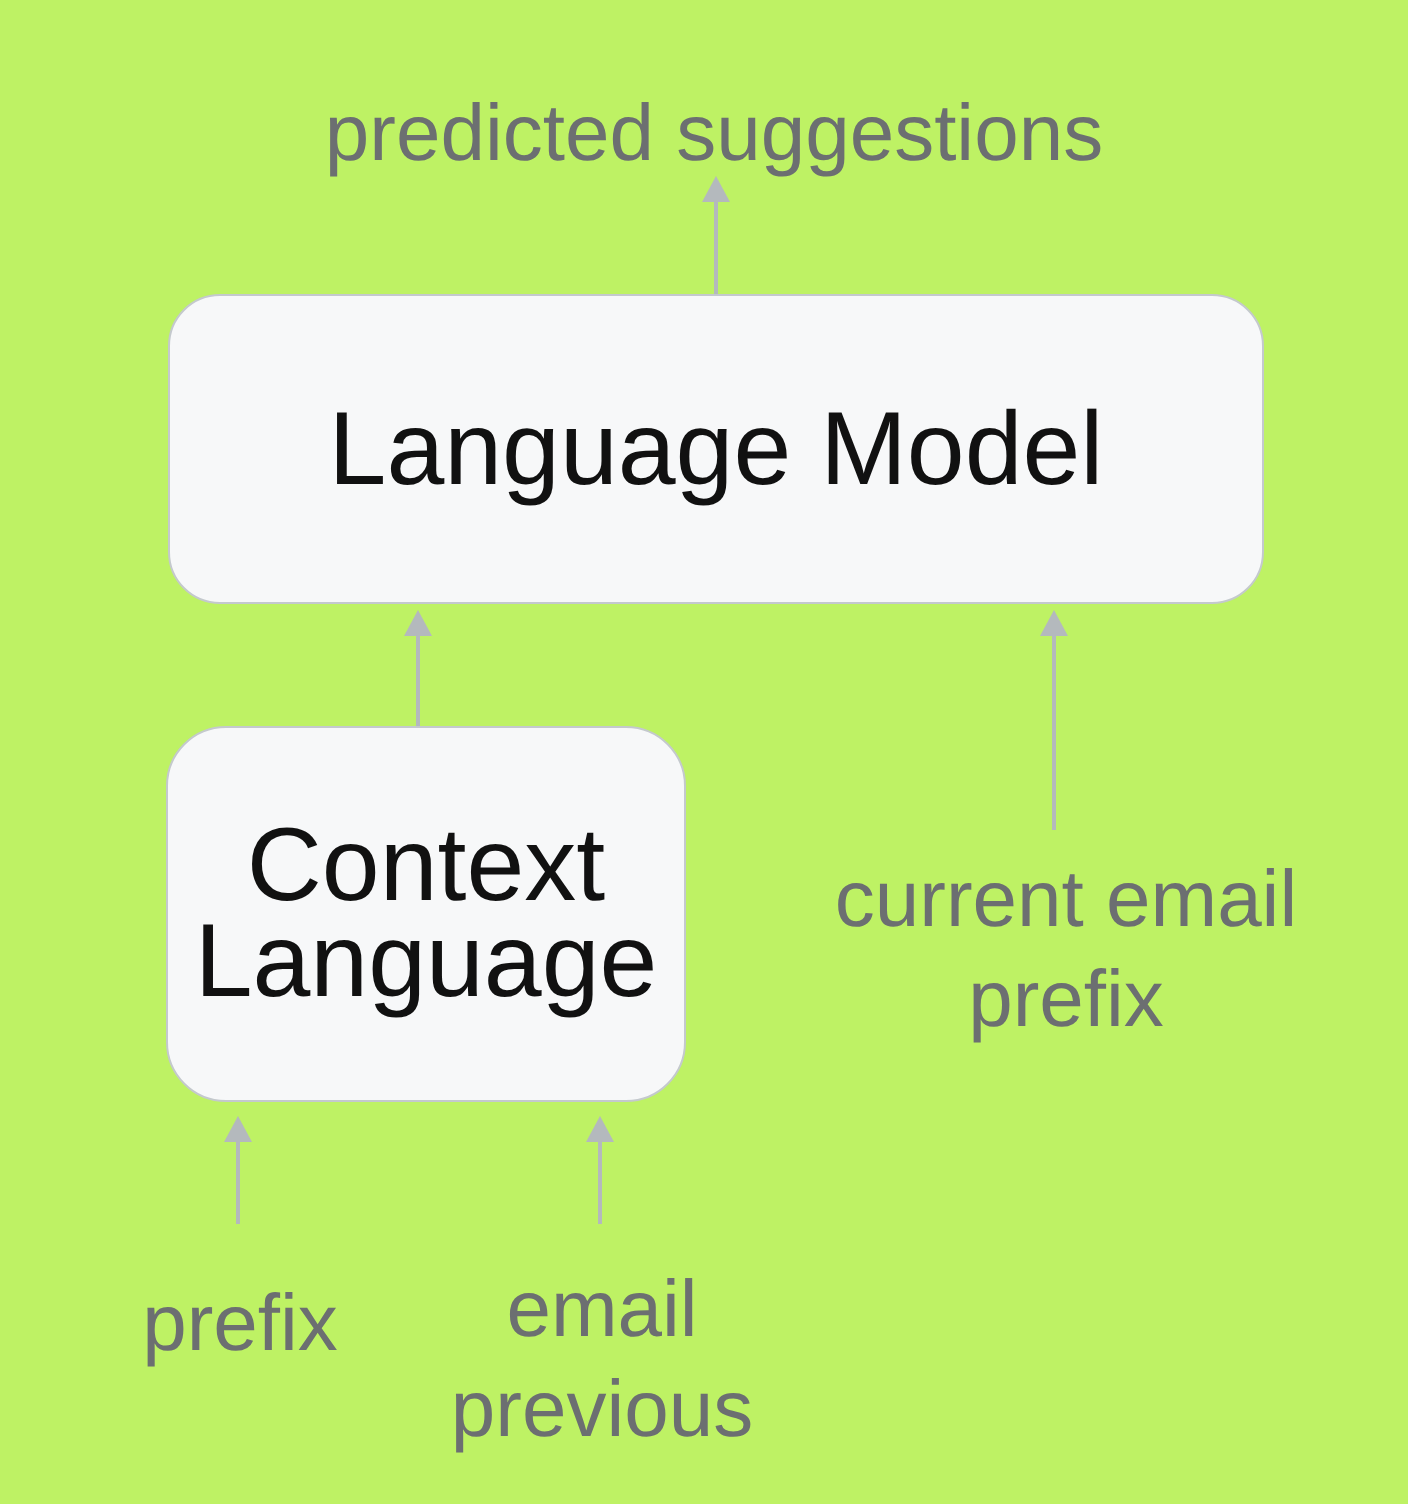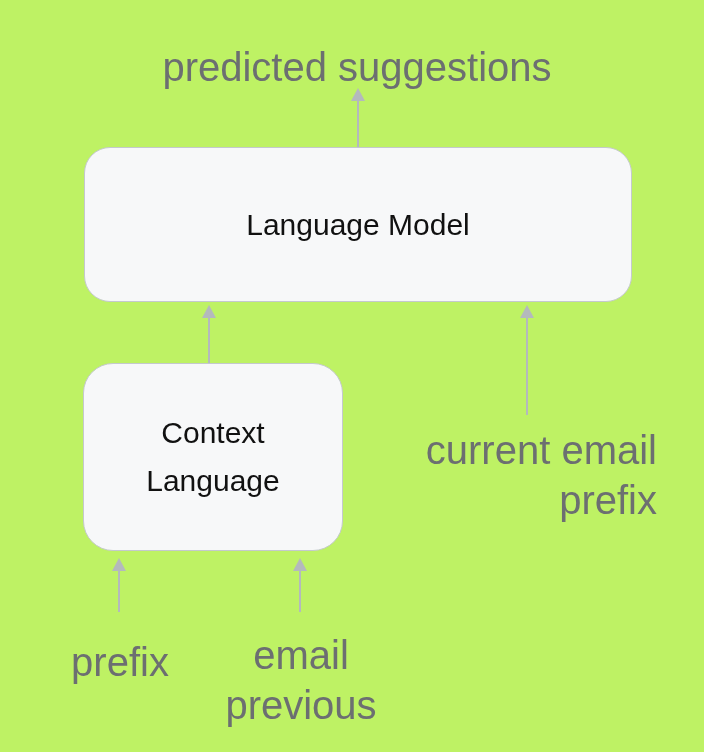--- a/index.html
+++ b/index.html
@@ -20,21 +20,21 @@
   .node-box {
     position: absolute;
     box-sizing: border-box;
     background: #f7f8f9;
     border: 1.5px solid #c4c9cd;
     display: flex;
     align-items: center;
     justify-content: center;
     text-align: center;
     color: #111111;
-    font-size: 30px;
+    font-size: 52px;
     line-height: 48px;
   }
   .box-language-model {
     left: 84px;
     top: 147px;
     width: 548px;
     height: 155px;
     border-radius: 26px;
   }
   .box-context-encoder {
@@ -50,21 +50,21 @@
   
   .gray-label {
     position: absolute;
     color: #6c6f71;
     font-size: 40px;
     line-height: 50px;
     text-align: center;
   }
   .gray-label .line { display: block; }
   .label-predicted-suggestions { left: 57px;  top: 42px;  width: 600px; }
-  .label-current-email-prefix  { left: 357px; top: 425px; width: 300px; text-align: right; }
+  .label-current-email-prefix  { left: 383px; top: 425px; width: 300px; }
   .label-subject               { left: 20px;  top: 637px; width: 200px; }
   .label-previous-email        { left: 201px; top: 630px; width: 200px; }
 
   
   .arrow-up { position: absolute; width: 14px; }
   .arrow-up .stem {
     position: absolute;
     left: 50%;
     transform: translateX(-50%);
     top: 11px;

